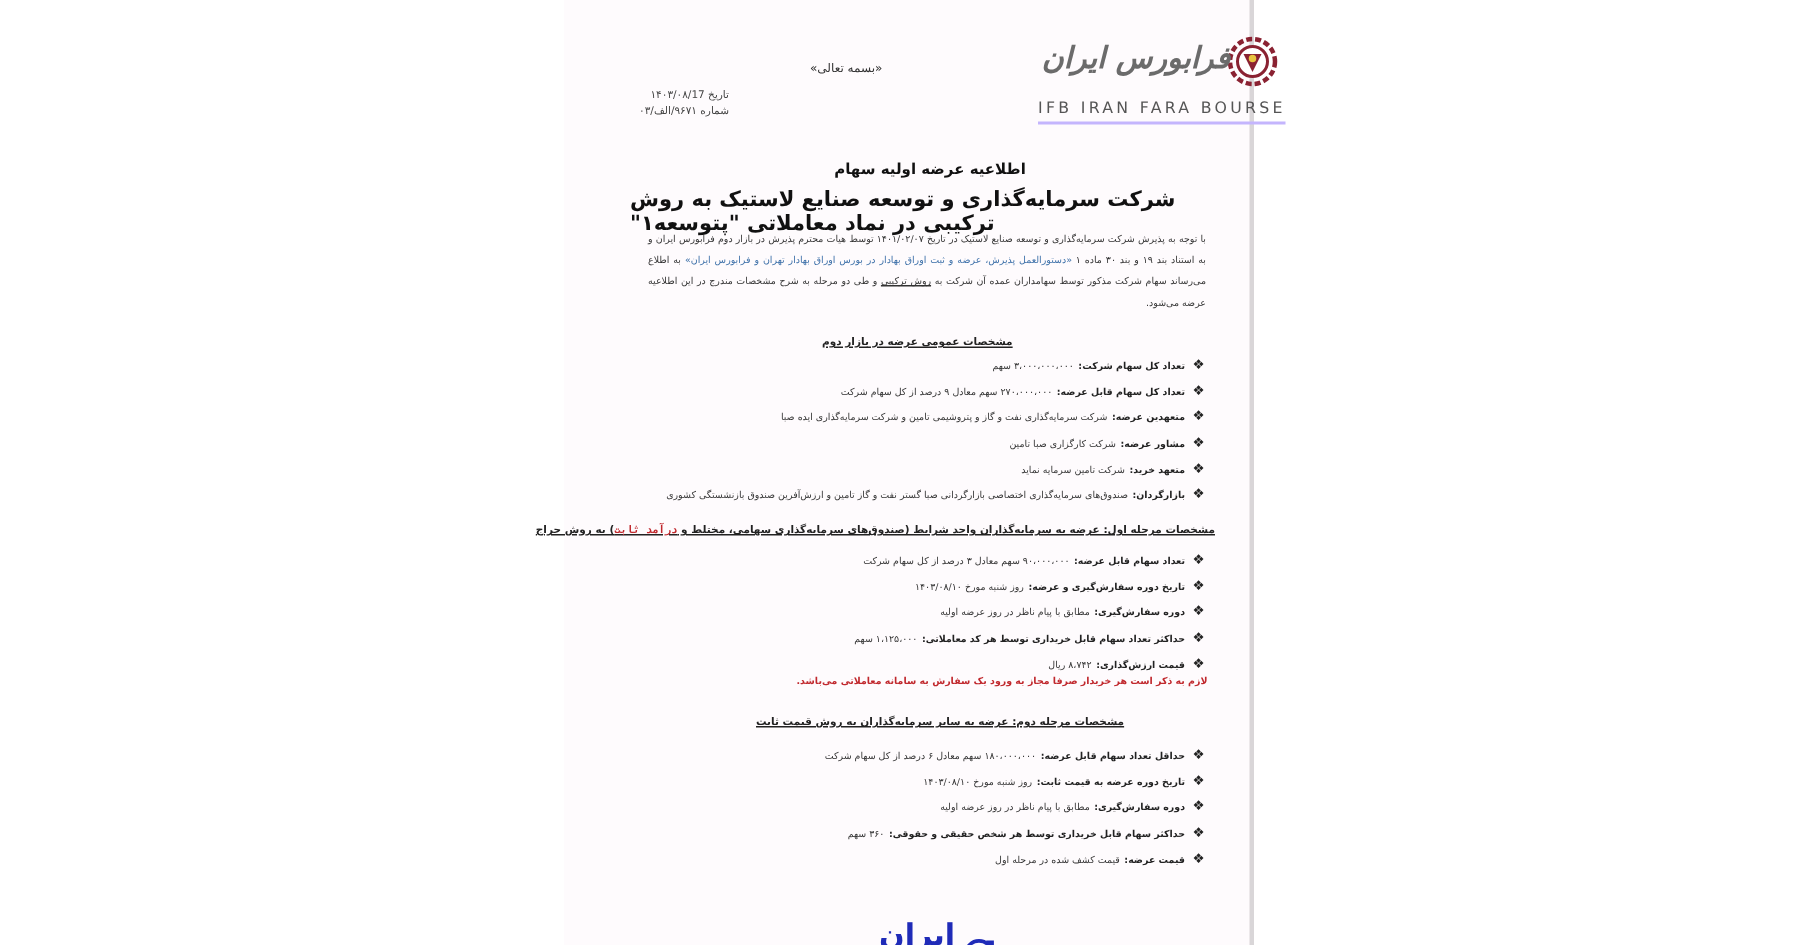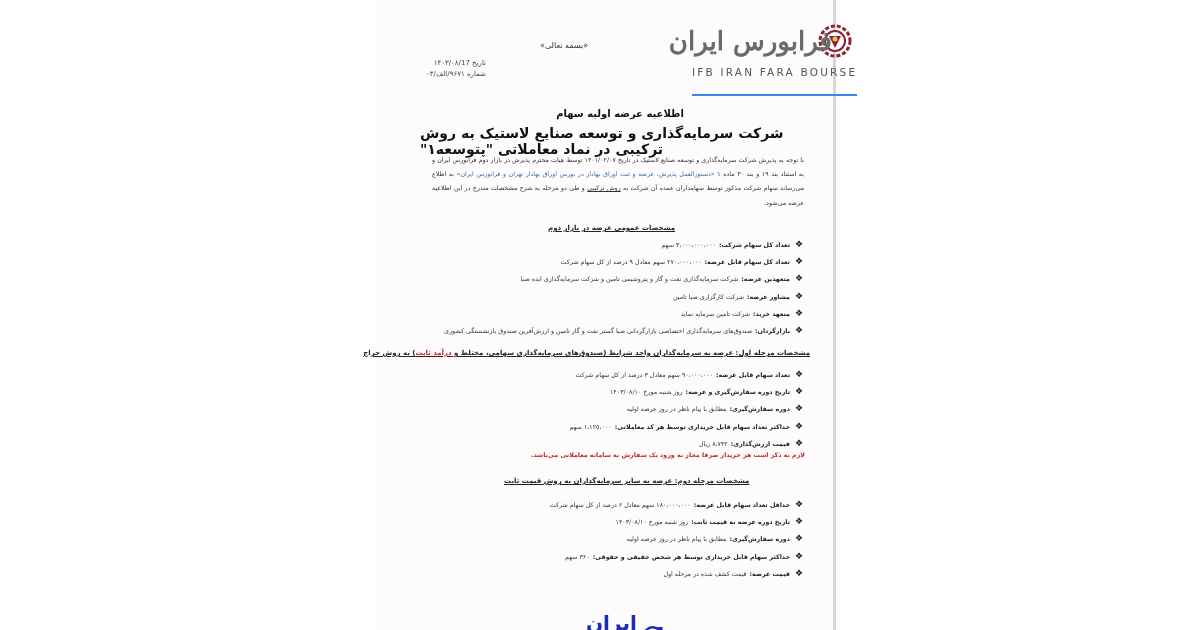--- a/index.html
+++ b/index.html
@@ -9,30 +9,30 @@
   }
   .sheet {
     position:absolute; left:376px; top:0; width:460px; height:630px;
     background:#fefbfd; border-right:3px solid #d9d6d8;
     box-sizing:border-box;
   }
   .logo {
     position:absolute; left:692px; top:22px; width:160px; height:62px;
   }
   .logo .fa-text {
-    position:absolute; right:20px; top:4px; font-family:"DejaVu Serif", serif;
-    font-size:26px; color:#6b6b6b; font-weight:bold; direction:rtl; white-space:nowrap;
+    position:absolute; right:32px; top:4px; font-family:"DejaVu Serif", serif;
+    font-size:20px; color:#6b6b6b; font-style:italic; font-weight:bold; direction:rtl; white-space:nowrap;
   }
   .logo .emblem {
     position:absolute; right:0; top:2px; width:34px; height:34px;
   }
   .logo .en-text {
     position:absolute; left:0; top:44px; font-size:10.5px; letter-spacing:2.2px;
     color:#555; font-family:"DejaVu Sans", sans-serif; white-space:nowrap;
-    border-bottom:2px solid #3b82f6; padding-bottom:16px;
+    border-bottom:2px solid #c4b5fd; padding-bottom:3px;
   }
   .classification {
     position:absolute; left:540px; top:41px; font-size:8px; color:#333; direction:rtl;
   }
   .meta {
     position:absolute; left:426px; top:58px; font-size:7px; color:#444; line-height:11px; direction:rtl; text-align:right; width:60px;
   }
   .title1 {
     position:absolute; left:420px; width:400px; top:108px; text-align:center;
     font-size:10px; font-weight:bold; color:#111; direction:rtl;
@@ -52,21 +52,21 @@
   }
   .list { position:absolute; right:392px; direction:rtl; margin:0; padding:0; list-style:none; }
   .list li {
     font-size:6.3px; color:#333; height:17.2px; line-height:17.2px; white-space:nowrap; display:flex; flex-direction:row;
   }
   .list li .bul { width:18px; font-size:9px; color:#222; display:inline-block; text-align:center; }
   .list li .k { font-weight:bold; color:#222; margin-left:3px; }
   .red-note {
     position:absolute; left:505px; width:300px; top:451px; font-size:6.3px; color:#c0282d; font-weight:bold; direction:rtl; text-align:right;
   }
-  .red { color:#c0282d; }
+  .red { color:#c0282d;font-family:Liberation Mono, monospace; }
   .brand {
     position:absolute; left:526px; top:586px; width:140px; height:34px; display:flex; align-items:center; gap:4px;
     direction:ltr;
     margin-top:32px;
   }
   .brand .name { font-size:20px; font-weight:bold; color:#1f2bb8; direction:rtl; }
 </style>
 </head>
 <body>
 

